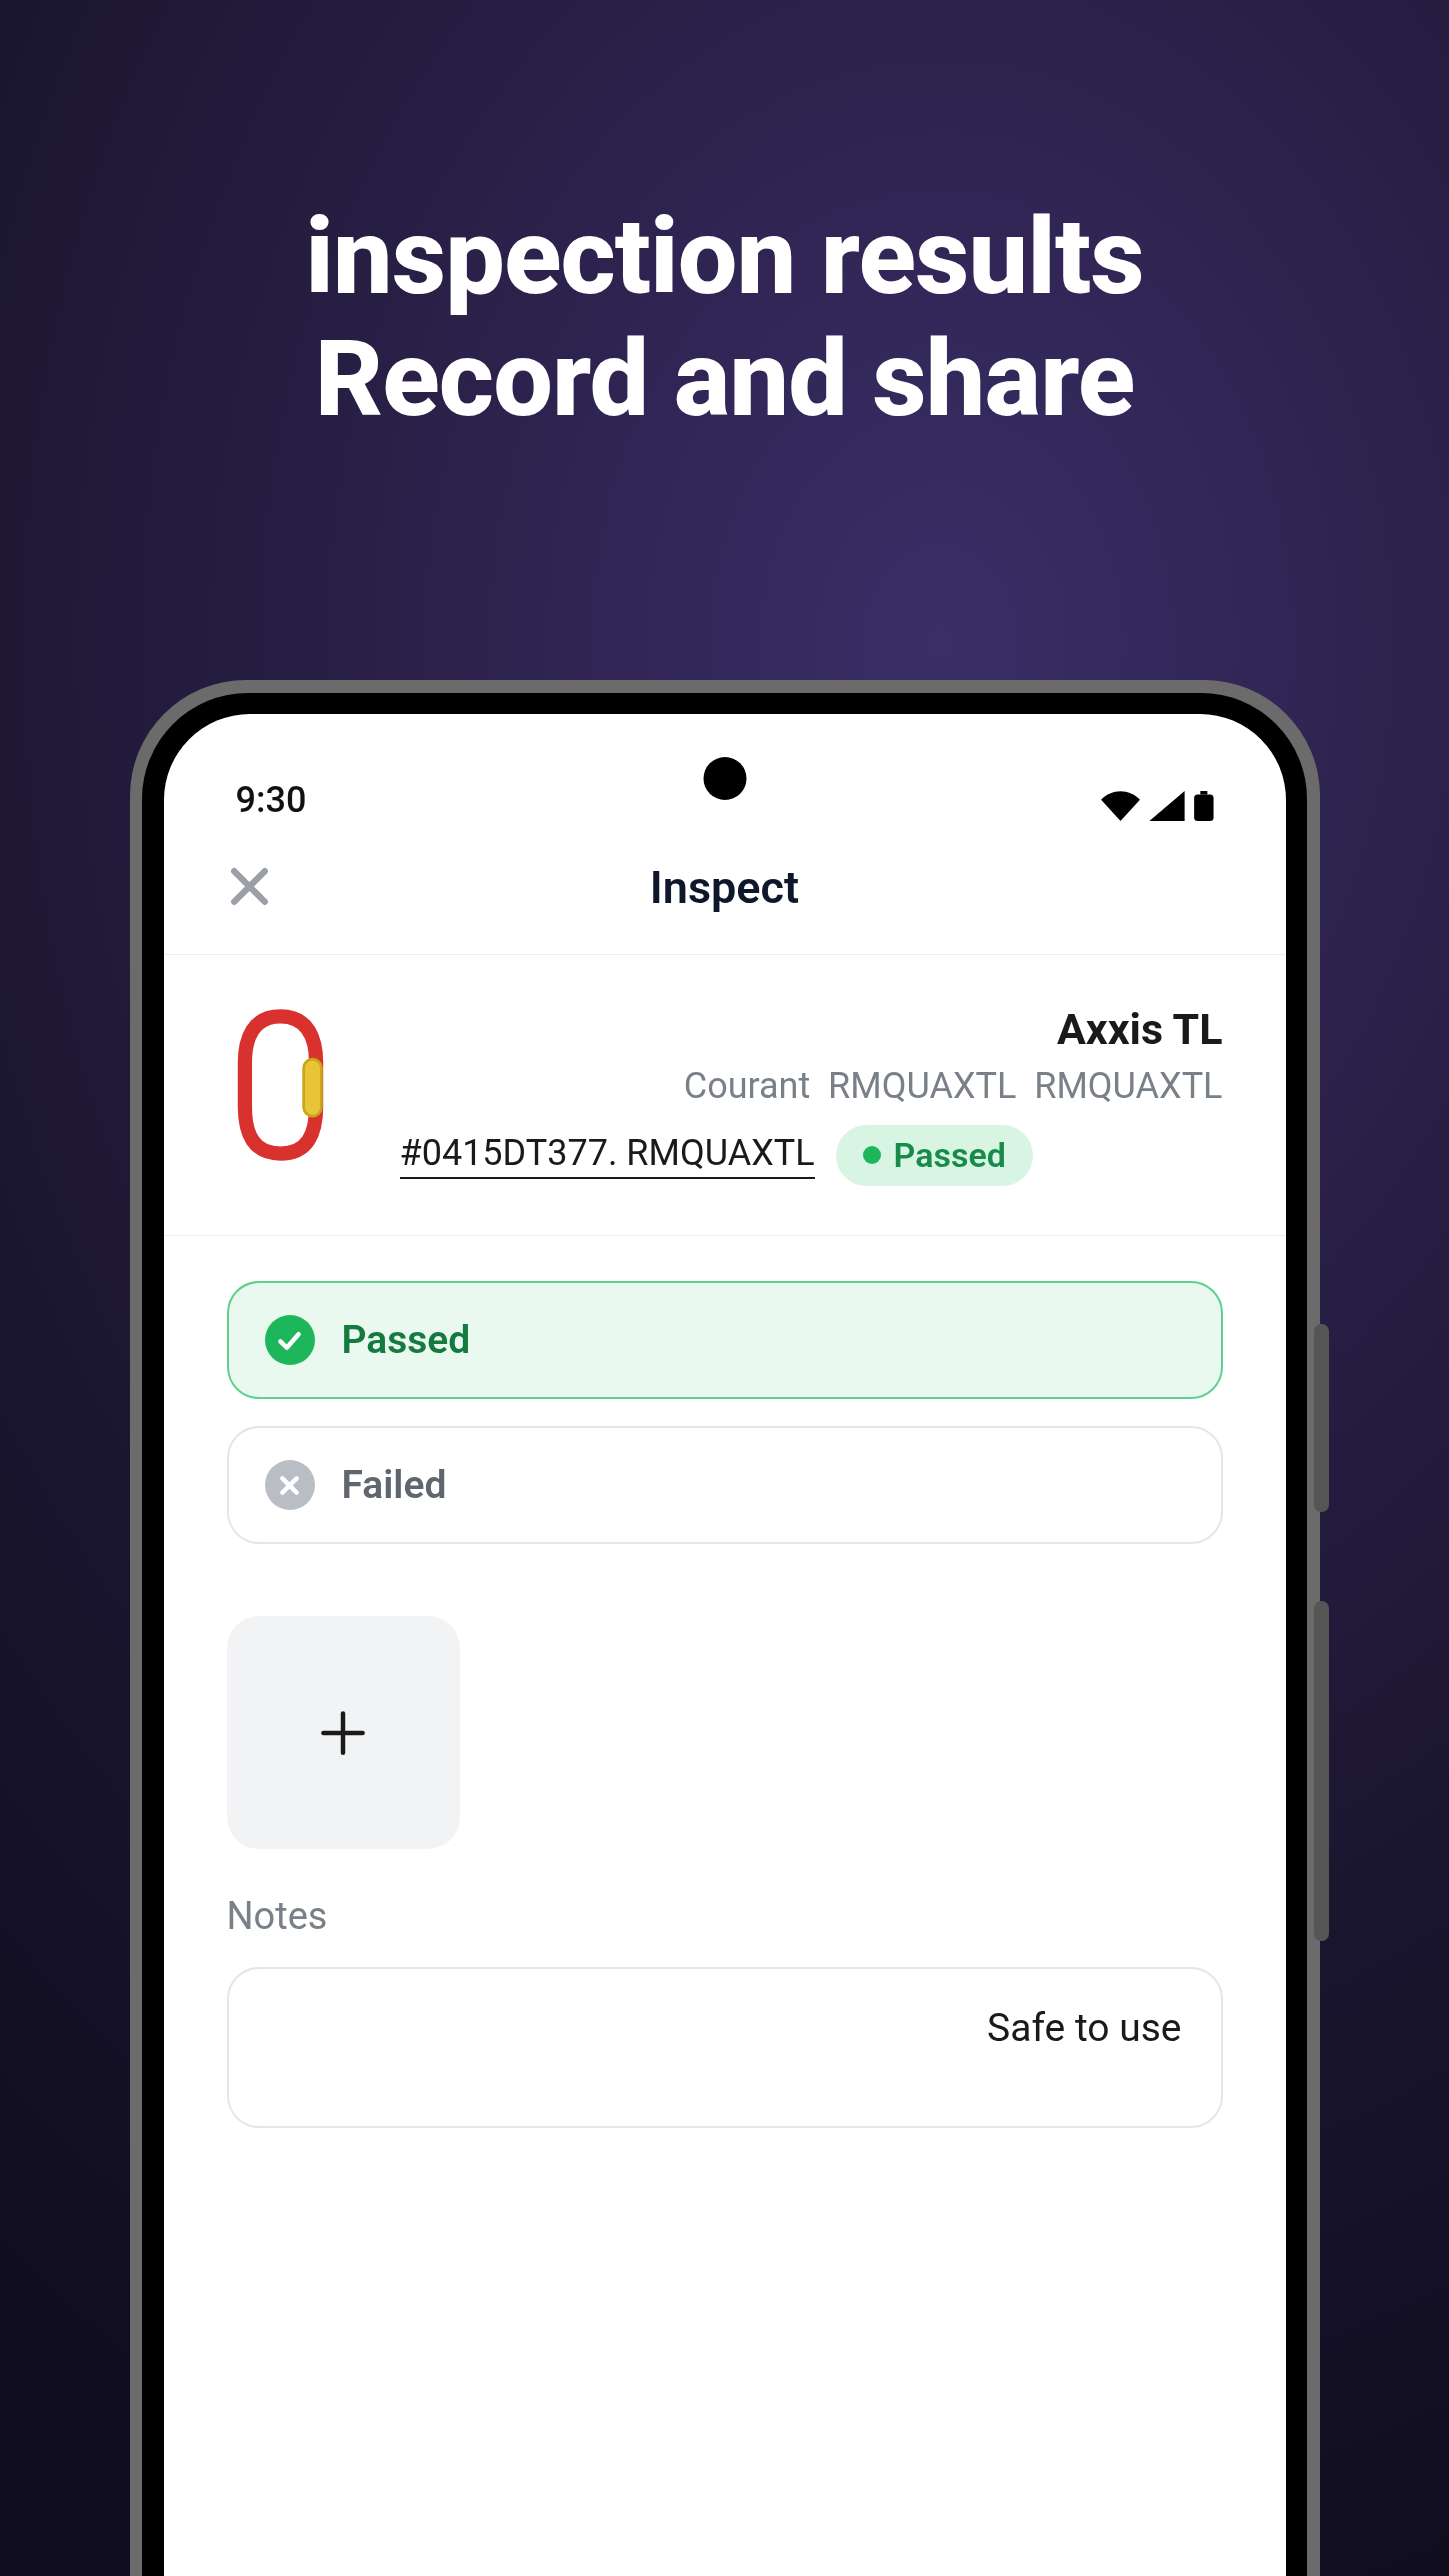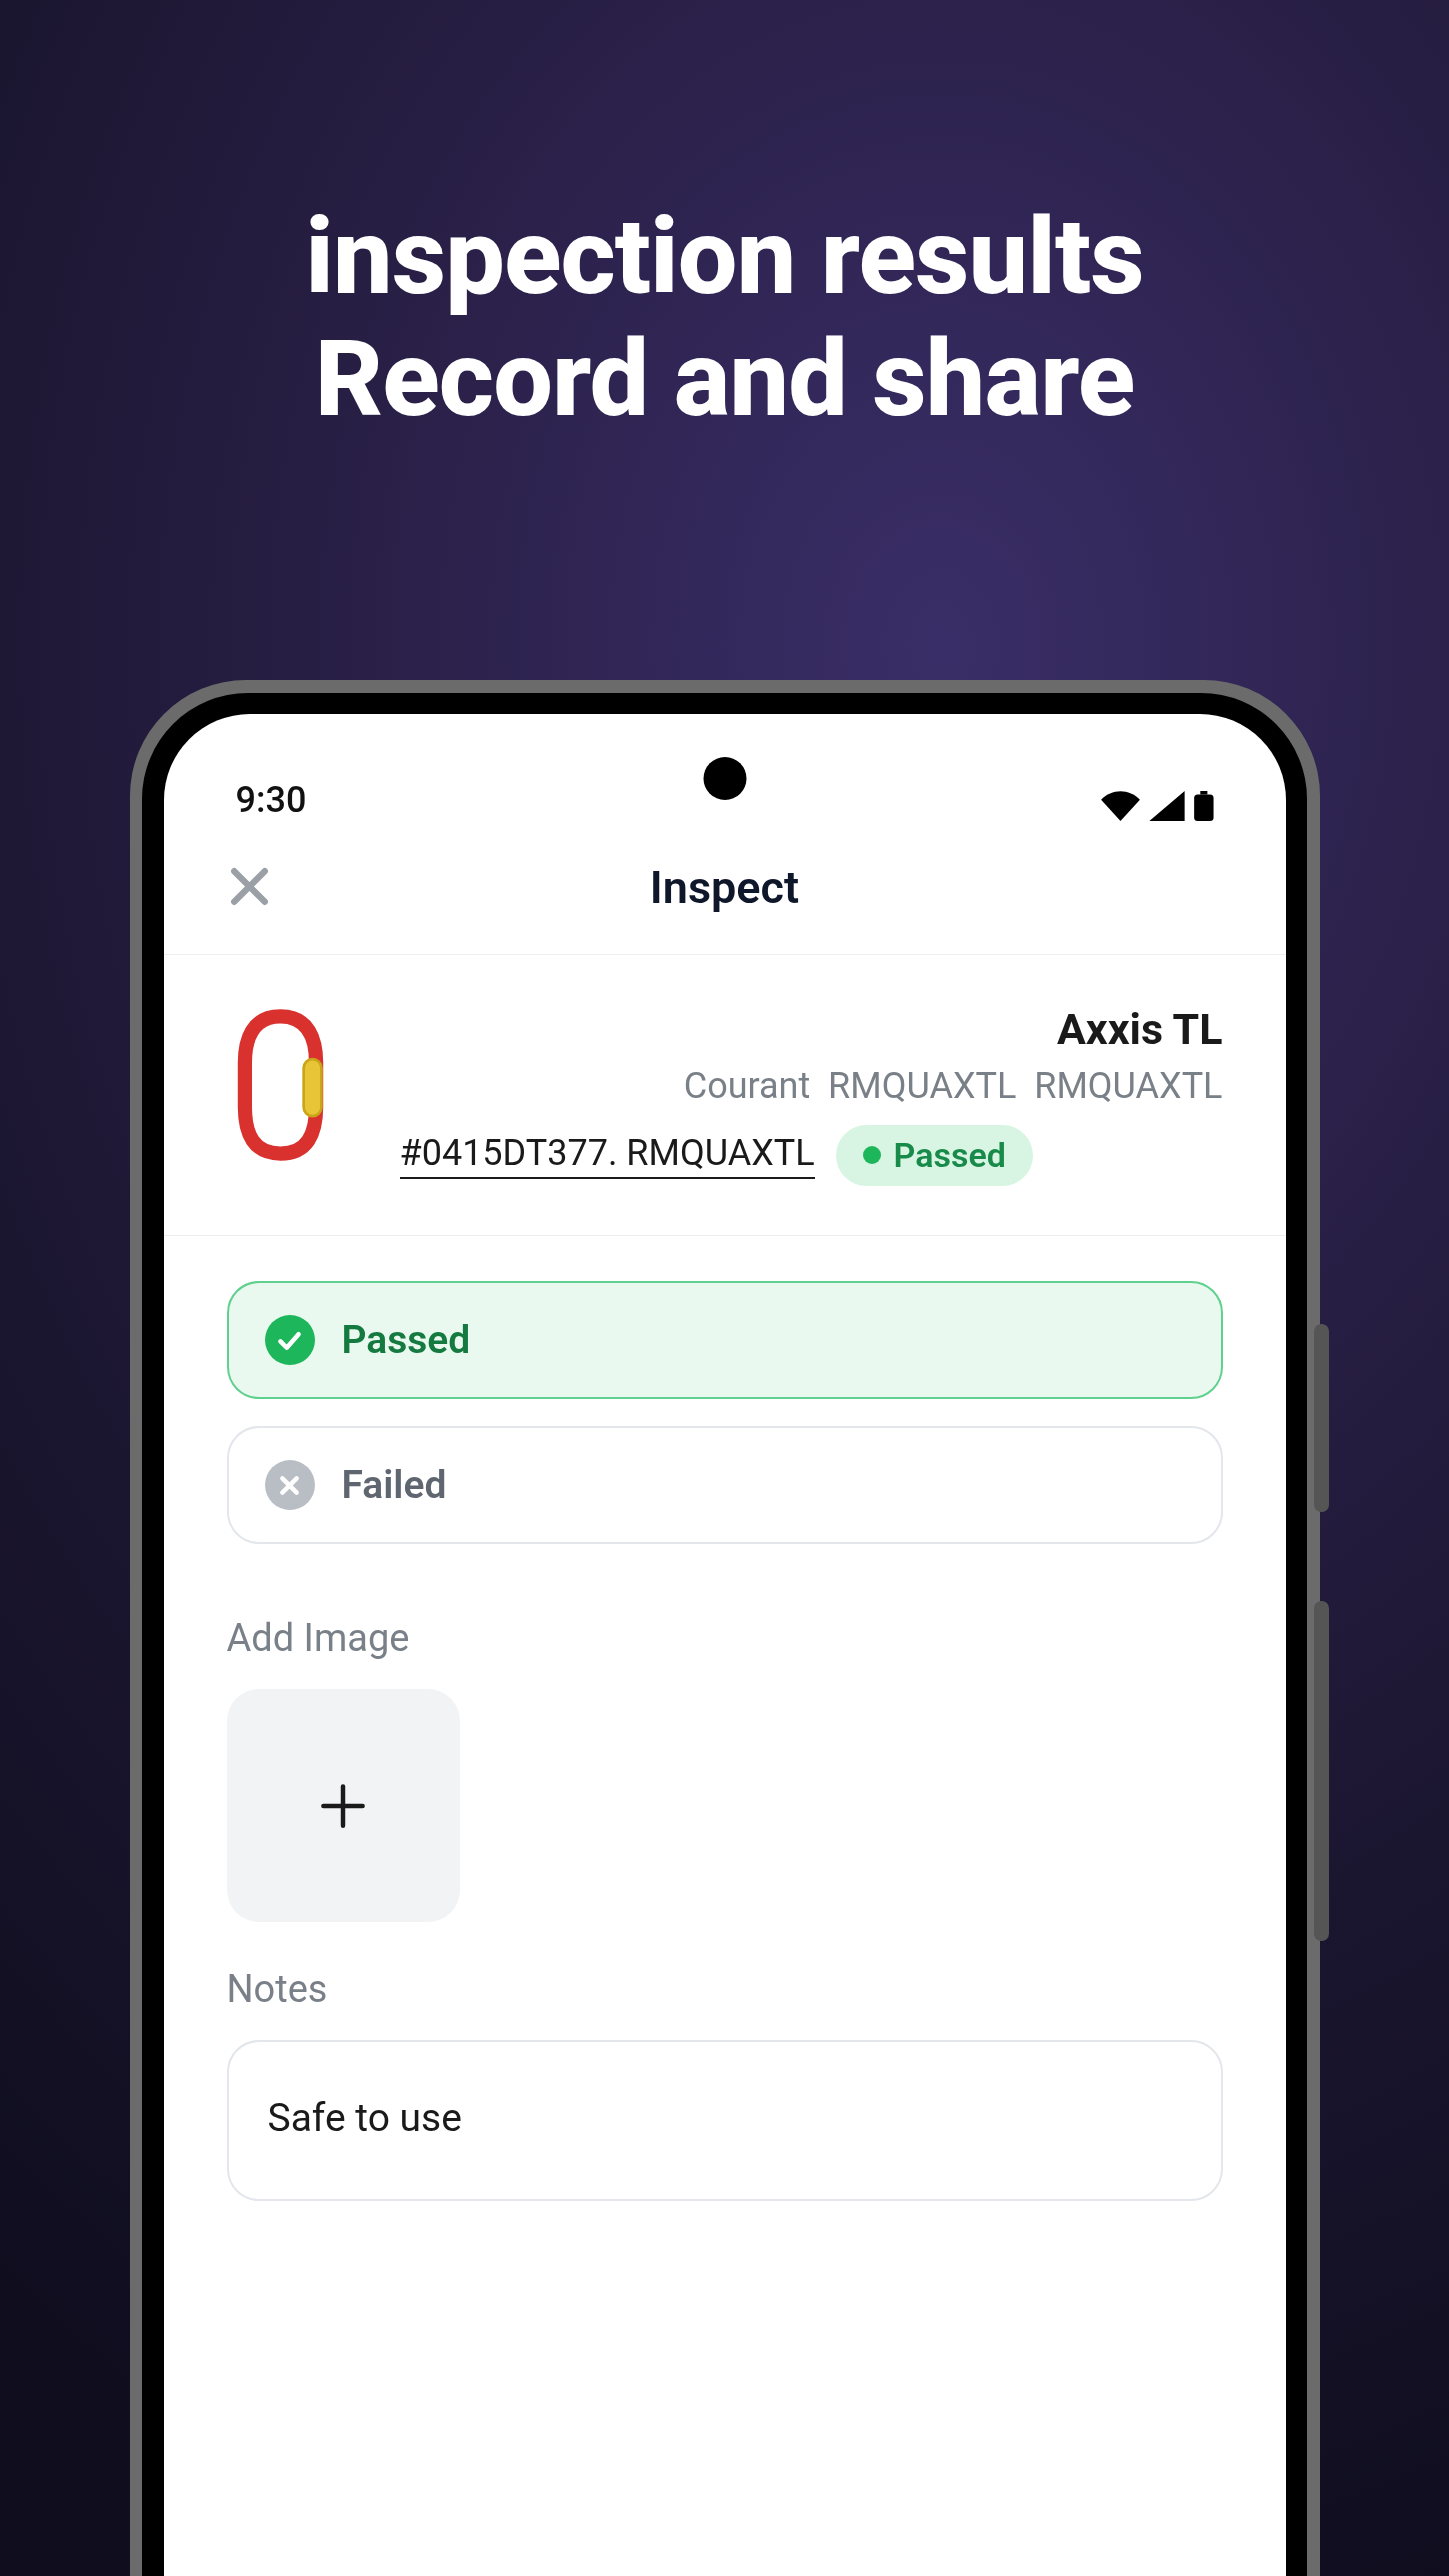--- a/index.html
+++ b/index.html
@@ -215,24 +215,25 @@
     align-items: center;
     justify-content: center;
     font-size: 63px;
     color: #1a1a1a;
     cursor: pointer;
   }
 
   .notes-box {
     border: 2.7px solid #e3e6ea;
     border-radius: 32px;
-    padding: 53px 39px;
+    padding: 36px 39px;
     min-height: 161px;
     font-size: 39px;
     color: #1a1a1a;
+    text-align: right;
   }
 </style>
 </head>
 <body>
 
 <div class="hero">
   <div>inspection results</div>
   <div>Record and share</div>
 </div>
 
@@ -305,21 +306,20 @@
           <div class="opt-icon fail">
             <svg width="25" height="25" viewBox="0 0 28 28">
                 <path d="M6 6 L22 22 M22 6 L6 22" stroke="#fff" stroke-width="5" stroke-linecap="round"></path>
               </svg>
           </div>
           <span>Failed</span>
         </div>
       </div>
 
       <div class="section">
-        <div class="section-label">Add Image</div>
         <div class="add-image-tile">
           <svg width="50" height="50" viewBox="0 0 56 56">
               <path d="M28 6 L28 50 M6 28 L50 28" stroke="#1a1a1a" stroke-width="5" stroke-linecap="round"></path>
             </svg>
         </div>
       </div>
 
       <div class="section">
         <div class="section-label">Notes</div>
         <div class="notes-box">

